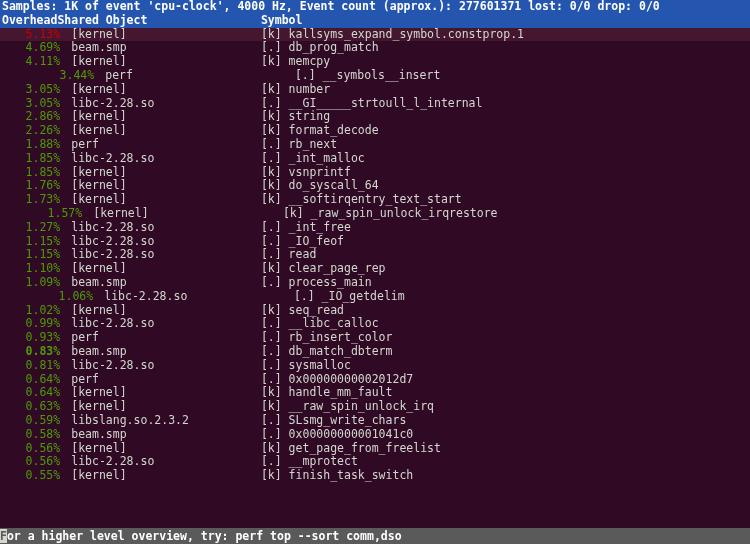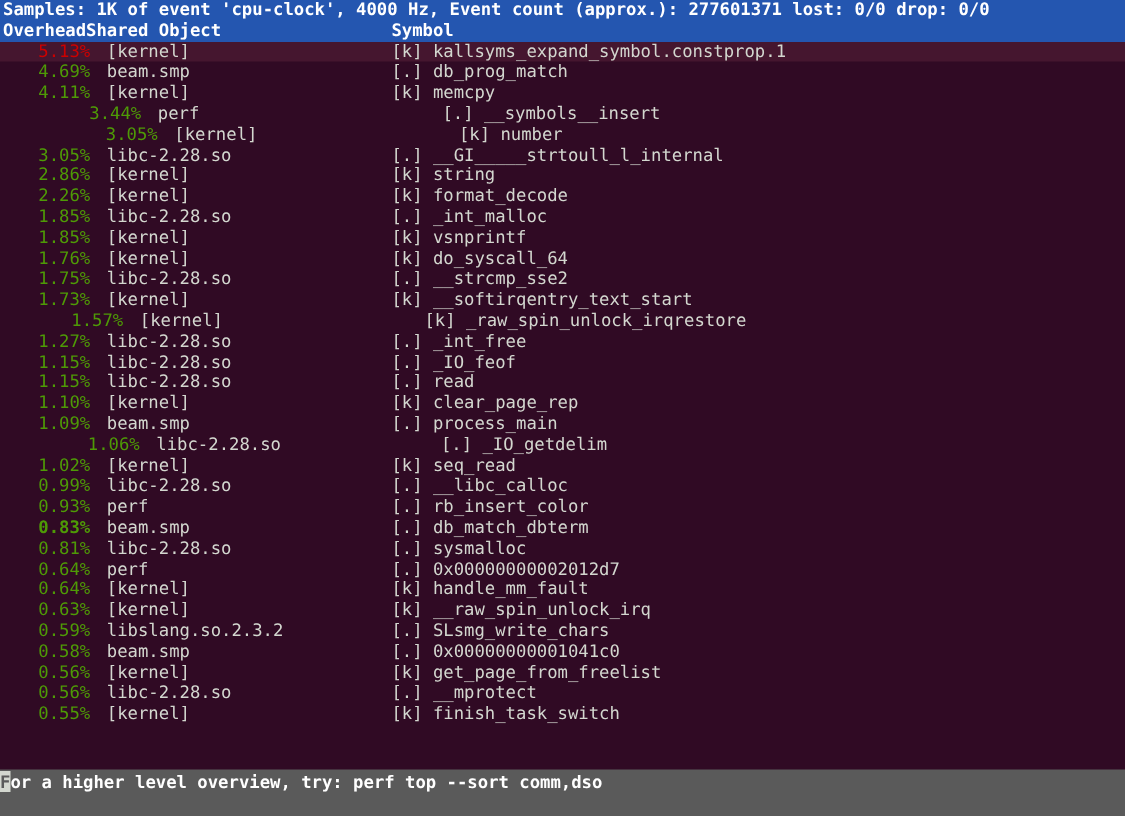--- a/index.html
+++ b/index.html
@@ -76,21 +76,21 @@
     display: inline-block;
     width: 4ch;
     color: #d3d7cf;
   }
   .row .sym { color: #d3d7cf; }
 
   
   #status {
     position: absolute;
     left: 0; right: 0; bottom: 0;
-    height: 31px;
+    height: 16px;
     line-height: 16px;
     background: #5a5a5a;
     color: #ffffff;
     white-space: pre;
     overflow: hidden;
     font-weight: bold;
   }
   #status .cursor {
     background: #d3d7cf;
     color: #5a5a5a;
@@ -103,28 +103,28 @@
 
   <div class="hdr" style="background: rgb(36, 86, 176); color: rgb(255, 255, 255);">Samples: 1K of event 'cpu-clock', 4000 Hz, Event count (approx.): 277601371 lost: 0/0 drop: 0/0</div>
 
   <div class="hdr cols" style="background: rgb(36, 86, 176); color: rgb(255, 255, 255);"><span class="colhead col-overhead">Overhead</span><span class="colhead col-dso">Shared Object</span><span class="colhead col-sym">Symbol</span></div>
 
   <div id="rows">
       <div class="row selected" style="background: rgb(69, 22, 47); color: rgb(211, 215, 207);"><span class="pct" style="color: rgb(204, 0, 0);">5.13%</span><span class="gap"> </span><span class="dso">[kernel]</span><span class="marker">[k]</span><span class="sym">kallsyms_expand_symbol.constprop.1</span></div>
       <div class="row" style="color: rgb(211, 215, 207);"><span class="pct" style="color: rgb(78, 154, 6);">4.69%</span><span class="gap"> </span><span class="dso">beam.smp</span><span class="marker">[.]</span><span class="sym">db_prog_match</span></div>
       <div class="row" style="color: rgb(211, 215, 207);"><span class="pct" style="color: rgb(78, 154, 6);">4.11%</span><span class="gap"> </span><span class="dso">[kernel]</span><span class="marker">[k]</span><span class="sym">memcpy</span></div>
       <div class="row" style="color: rgb(211, 215, 207); padding-left: 36px;"><span class="pct" style="color: rgb(78, 154, 6);">3.44%</span><span class="gap"> </span><span class="dso">perf</span><span class="marker">[.]</span><span class="sym">__symbols__insert</span></div>
-      <div class="row" style="color: rgb(211, 215, 207); margin-left: 45px;"><span class="pct" style="color: rgb(78, 154, 6);">3.05%</span><span class="gap"> </span><span class="dso">[kernel]</span><span class="marker">[k]</span><span class="sym">number</span></div>
+      <div class="row" style="color: rgb(211, 215, 207);"><span class="pct" style="color: rgb(78, 154, 6);">3.05%</span><span class="gap"> </span><span class="dso">[kernel]</span><span class="marker">[k]</span><span class="sym">number</span></div>
       <div class="row" style="color: rgb(211, 215, 207);"><span class="pct" style="color: rgb(78, 154, 6);">3.05%</span><span class="gap"> </span><span class="dso">libc-2.28.so</span><span class="marker">[.]</span><span class="sym">__GI_____strtoull_l_internal</span></div>
       <div class="row" style="color: rgb(211, 215, 207);"><span class="pct" style="color: rgb(78, 154, 6);">2.86%</span><span class="gap"> </span><span class="dso">[kernel]</span><span class="marker">[k]</span><span class="sym">string</span></div>
       <div class="row" style="color: rgb(211, 215, 207);"><span class="pct" style="color: rgb(78, 154, 6);">2.26%</span><span class="gap"> </span><span class="dso">[kernel]</span><span class="marker">[k]</span><span class="sym">format_decode</span></div>
+      <div class="row" style="color: rgb(211, 215, 207);"><span class="pct" style="color: rgb(78, 154, 6);">1.88%</span><span class="gap"> </span><span class="dso">perf</span><span class="marker">[.]</span><span class="sym">rb_next</span></div>
       <div class="row" style="color: rgb(211, 215, 207);"><span class="pct" style="color: rgb(78, 154, 6);">1.85%</span><span class="gap"> </span><span class="dso">libc-2.28.so</span><span class="marker">[.]</span><span class="sym">_int_malloc</span></div>
       <div class="row" style="color: rgb(211, 215, 207);"><span class="pct" style="color: rgb(78, 154, 6);">1.85%</span><span class="gap"> </span><span class="dso">[kernel]</span><span class="marker">[k]</span><span class="sym">vsnprintf</span></div>
       <div class="row" style="color: rgb(211, 215, 207);"><span class="pct" style="color: rgb(78, 154, 6);">1.76%</span><span class="gap"> </span><span class="dso">[kernel]</span><span class="marker">[k]</span><span class="sym">do_syscall_64</span></div>
-      <div class="row" style="color: rgb(211, 215, 207);"><span class="pct" style="color: rgb(78, 154, 6);">1.75%</span><span class="gap"> </span><span class="dso">libc-2.28.so</span><span class="marker">[.]</span><span class="sym">__strcmp_sse2</span></div>
       <div class="row" style="color: rgb(211, 215, 207);"><span class="pct" style="color: rgb(78, 154, 6);">1.73%</span><span class="gap"> </span><span class="dso">[kernel]</span><span class="marker">[k]</span><span class="sym">__softirqentry_text_start</span></div>
       <div class="row" style="color: rgb(211, 215, 207); padding-left: 24px;"><span class="pct" style="color: rgb(78, 154, 6);">1.57%</span><span class="gap"> </span><span class="dso">[kernel]</span><span class="marker">[k]</span><span class="sym">_raw_spin_unlock_irqrestore</span></div>
       <div class="row" style="color: rgb(211, 215, 207);"><span class="pct" style="color: rgb(78, 154, 6);">1.27%</span><span class="gap"> </span><span class="dso">libc-2.28.so</span><span class="marker">[.]</span><span class="sym">_int_free</span></div>
       <div class="row" style="color: rgb(211, 215, 207);"><span class="pct" style="color: rgb(78, 154, 6);">1.15%</span><span class="gap"> </span><span class="dso">libc-2.28.so</span><span class="marker">[.]</span><span class="sym">_IO_feof</span></div>
       <div class="row" style="color: rgb(211, 215, 207);"><span class="pct" style="color: rgb(78, 154, 6);">1.15%</span><span class="gap"> </span><span class="dso">libc-2.28.so</span><span class="marker">[.]</span><span class="sym">read</span></div>
       <div class="row" style="color: rgb(211, 215, 207);"><span class="pct" style="color: rgb(78, 154, 6);">1.10%</span><span class="gap"> </span><span class="dso">[kernel]</span><span class="marker">[k]</span><span class="sym">clear_page_rep</span></div>
       <div class="row" style="color: rgb(211, 215, 207);"><span class="pct" style="color: rgb(78, 154, 6);">1.09%</span><span class="gap"> </span><span class="dso">beam.smp</span><span class="marker">[.]</span><span class="sym">process_main</span></div>
       <div class="row" style="color: rgb(211, 215, 207); padding-left: 35px;"><span class="pct" style="color: rgb(78, 154, 6);">1.06%</span><span class="gap"> </span><span class="dso">libc-2.28.so</span><span class="marker">[.]</span><span class="sym">_IO_getdelim</span></div>
       <div class="row" style="color: rgb(211, 215, 207);"><span class="pct" style="color: rgb(78, 154, 6);">1.02%</span><span class="gap"> </span><span class="dso">[kernel]</span><span class="marker">[k]</span><span class="sym">seq_read</span></div>
       <div class="row" style="color: rgb(211, 215, 207);"><span class="pct" style="color: rgb(78, 154, 6);">0.99%</span><span class="gap"> </span><span class="dso">libc-2.28.so</span><span class="marker">[.]</span><span class="sym">__libc_calloc</span></div>

